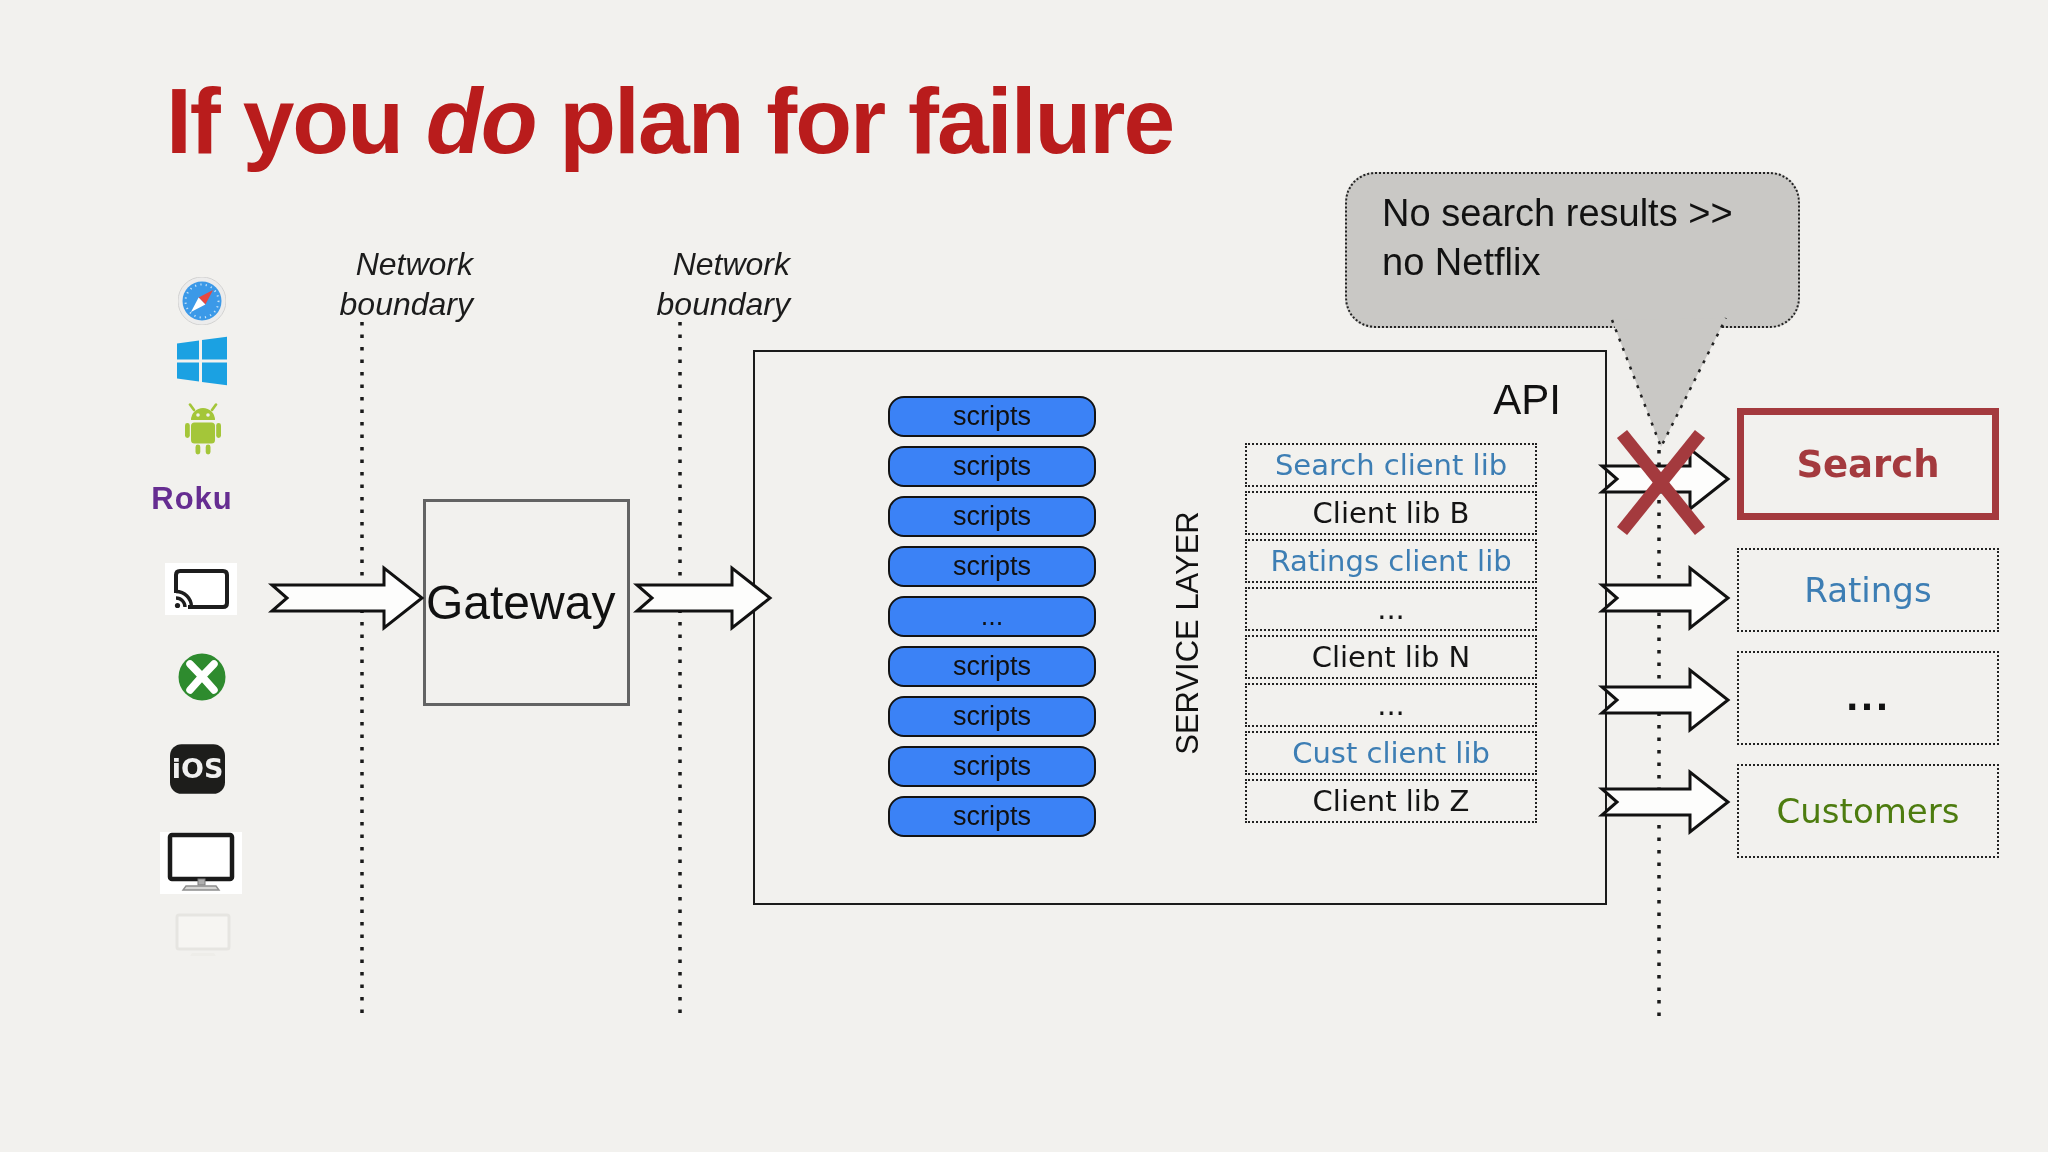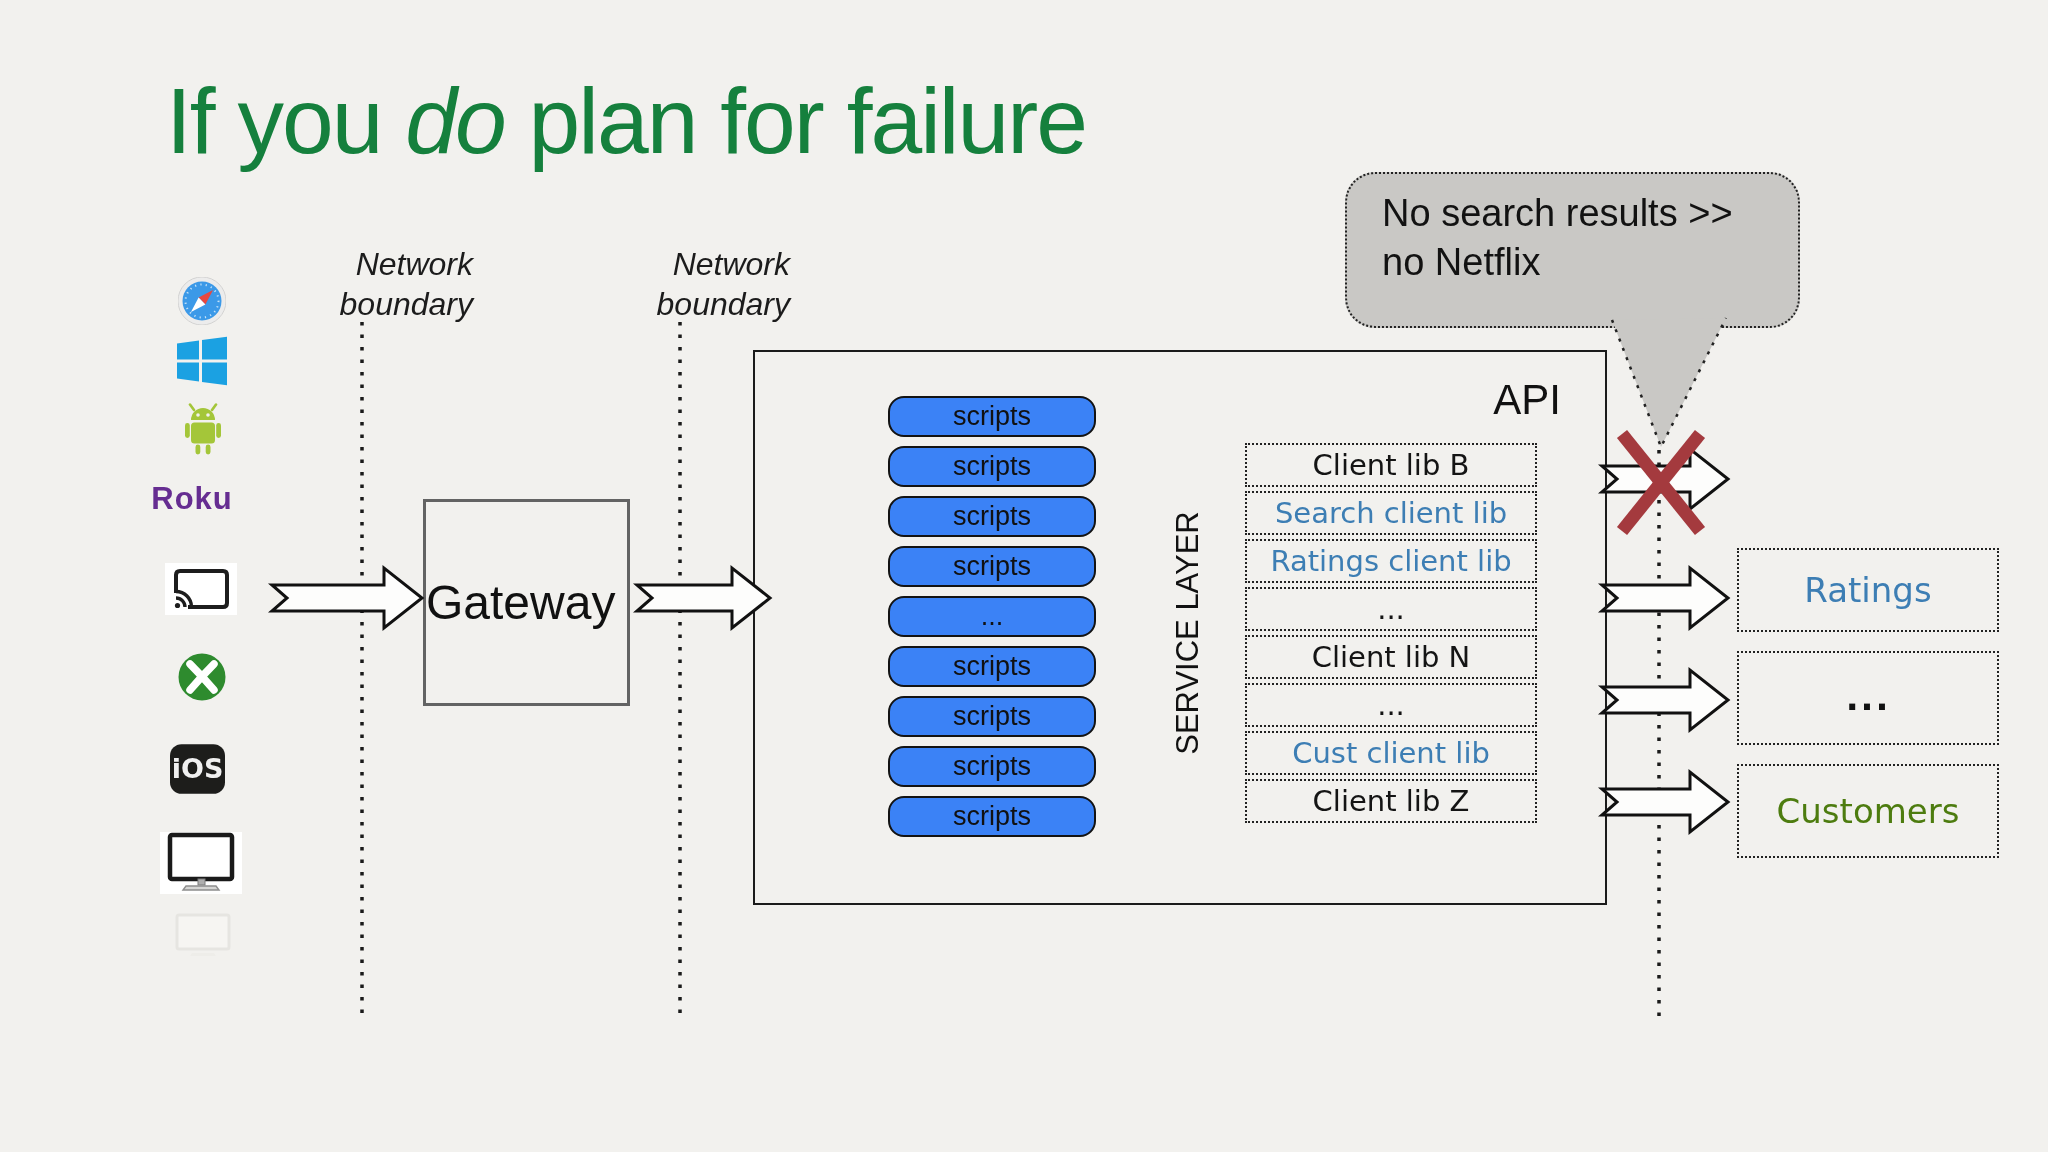--- a/index.html
+++ b/index.html
@@ -1,21 +1,21 @@
 <!DOCTYPE html>
 <html><head>
 <meta charset="utf-8">
 <style>
   html,body{margin:0;padding:0;background:#e8e7e4;}
   .slide{position:relative;width:2048px;height:1152px;background:#f2f1ee;overflow:hidden;
          font-family:"Liberation Sans",sans-serif;color:#1c1c1c;}
   .abs{position:absolute;}
   .pre{white-space:pre-line;}
 
-  .title{left:166px;top:68px;font-size:93px;font-weight:400;letter-spacing:-2px;color:#15803d;}
+  .title{left:166px;top:68px;font-size:93px;font-weight:700;letter-spacing:-2px;color:#b91c1c;}
   .title em{font-style:italic;}
 
   .boundary{width:220px;text-align:right;font-style:italic;font-size:32px;line-height:1.25;color:#1c1c1c;}
 
   .dev{display:flex;align-items:center;justify-content:center;}
   .tile{background:#ffffff;}
   .roku{font-size:31px;font-weight:800;color:#662d91;letter-spacing:1px;}
   .ios-label{position:absolute;width:100%;text-align:center;top:12px;font-size:27px;font-weight:600;color:#f0f0f0;
              font-family:"DejaVu Sans",sans-serif;}
 
@@ -155,33 +155,36 @@
     <div class="script-box">...</div>
     <div class="script-box">scripts</div>
     <div class="script-box">scripts</div>
     <div class="script-box">scripts</div>
     <div class="script-box last">scripts</div>
   </div>
 
   <div class="abs service-layer">SERVICE LAYER</div>
 
   <div class="abs libs">
+    <div class="lib-row blue">Search client lib</div>
     <div class="lib-row">Client lib B</div>
-    <div class="lib-row blue">Search client lib</div>
     <div class="lib-row blue">Ratings client lib</div>
     <div class="lib-row">...</div>
     <div class="lib-row">Client lib N</div>
     <div class="lib-row">...</div>
     <div class="lib-row blue">Cust client lib</div>
     <div class="lib-row">Client lib Z</div>
   </div>
 
   <div class="abs callout pre">No search results &gt;&gt;
 no Netflix</div>
 
+  <div class="abs svc svc-search">
+    <span>Search</span>
+  </div>
   <div class="abs svc svc-ratings">
     <span>Ratings</span>
   </div>
   <div class="abs svc svc-dots">
     <span>...</span>
   </div>
   <div class="abs svc svc-customers">
     <span>Customers</span>
   </div>
 

